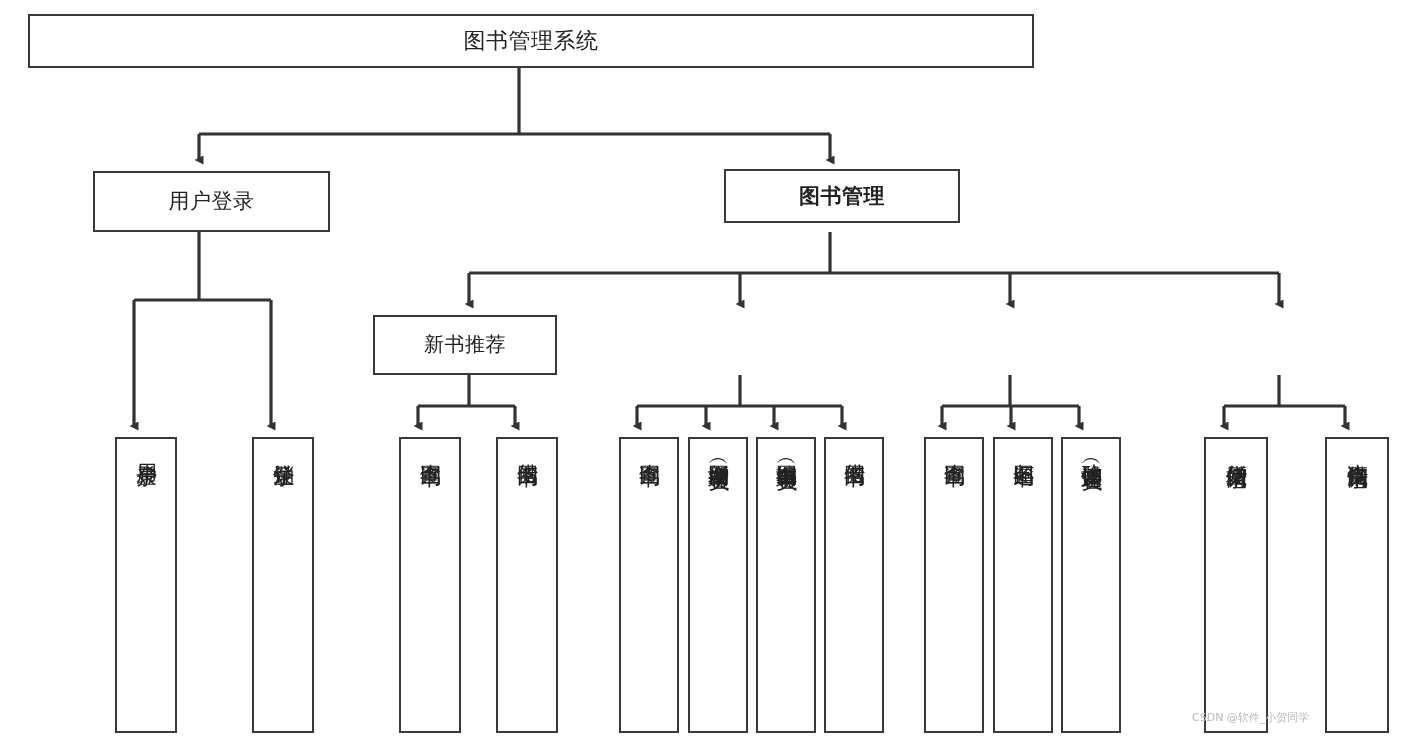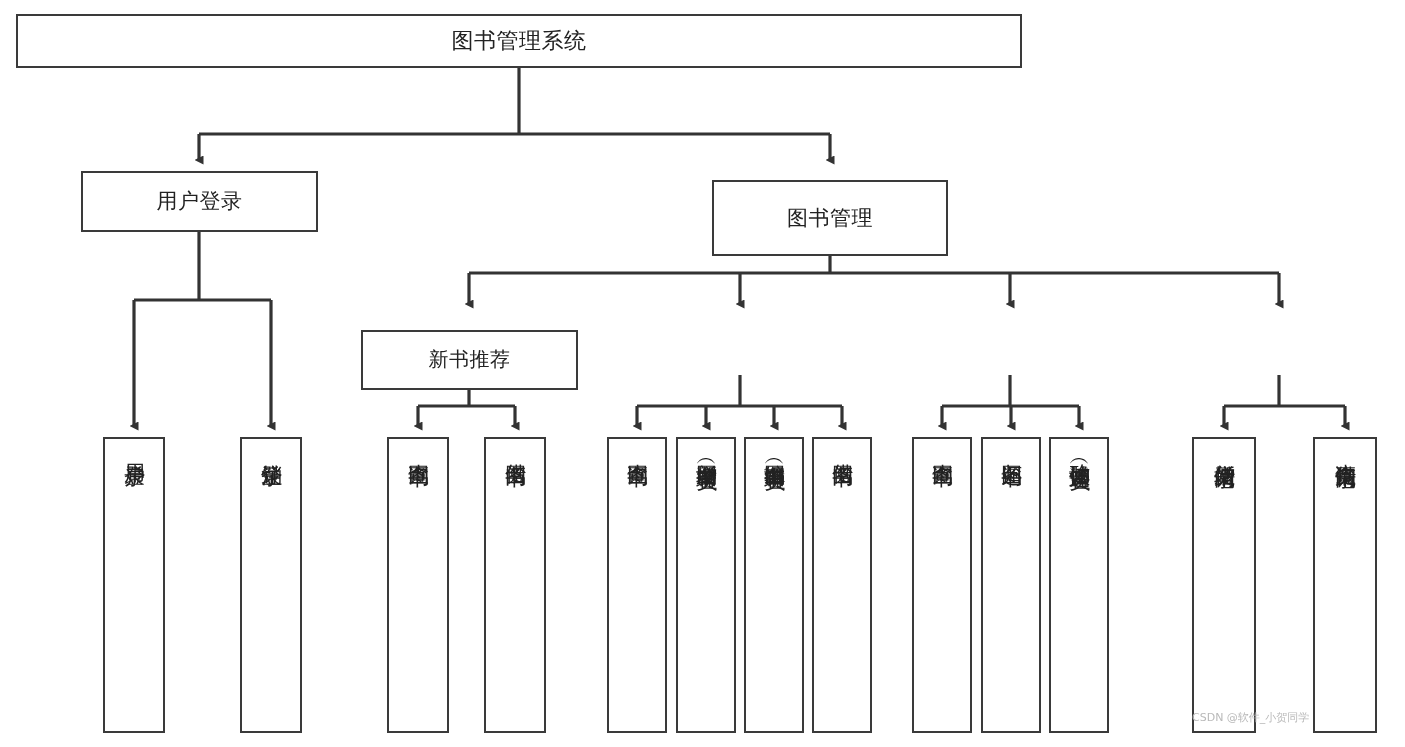--- a/index.html
+++ b/index.html
@@ -27,20 +27,21 @@
   }
   .node-box {
     position: absolute;
     box-sizing: border-box;
     background: #ffffff;
     border: 2px solid #3a3a3a;
     display: flex;
     align-items: center;
     justify-content: center;
     color: #222222;
+    margin-left: 12px;
   }
   .node-label {
     display: block;
     text-align: center;
     line-height: 1.18;
     color: #222222;
     letter-spacing: 0.5px;
   }
   .node-root .node-label { font-size: 22px; }
   .node-l1 .node-label { font-size: 21px; }
@@ -136,25 +137,25 @@
     </g>
   </svg>
 
   <div class="node-box node-root" style="left:16px; top:14px; width:1006px; height:54px;">
     <span class="node-label">图书管理系统</span>
   </div>
 
   <div class="node-box node-l1" style="left:81px; top:171px; width:237px; height:61px;">
     <span class="node-label">用户登录</span>
   </div>
-  <div class="node-box node-l1" style="left:712px; top:180px; width:236px; height:76px;">
+  <div class="node-box node-l1" style="left:712px; top:169px; width:236px; height:54px;font-weight:bold;">
     <span class="node-label">图书管理</span>
   </div>
 
-  <div class="node-box node-l2" style="left:361px; top:330px; width:217px; height:60px;">
+  <div class="node-box node-l2" style="left:361px; top:315px; width:184px; height:60px;">
     <span class="node-label">新书推荐</span>
   </div>
 
   <div class="node-box node-leaf" style="left:103px; top:437px; width:62px; height:296px;">
     <span class="node-label">用户登录</span>
   </div>
   <div class="node-box node-leaf" style="left:240px; top:437px; width:62px; height:296px;">
     <span class="node-label">注销登录</span>
   </div>
   <div class="node-box node-leaf" style="left:387px; top:437px; width:62px; height:296px;">

